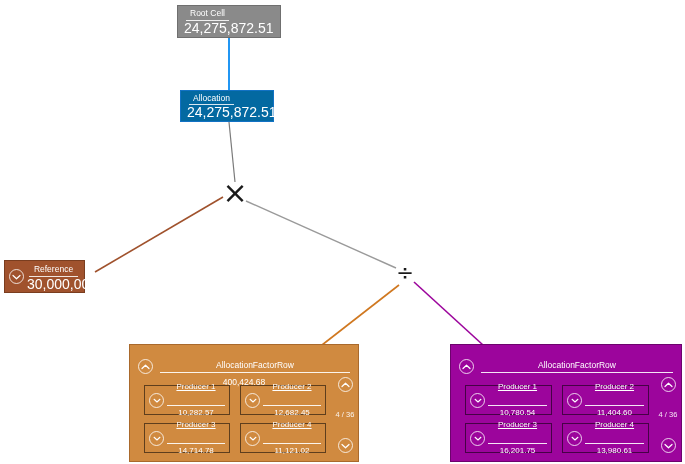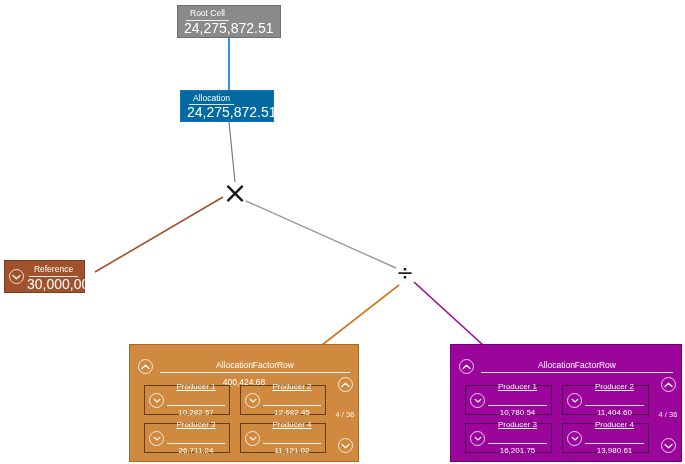--- a/index.html
+++ b/index.html
@@ -353,21 +353,21 @@
         </div>
 
         <div class="leaf orange">
           <span class="chev">
             <svg width="8" height="5" viewBox="0 0 9 6">
               <polyline points="1,1.5 4.5,4.8 8,1.5" fill="none" stroke="#ffffff" stroke-width="1.3" stroke-linecap="round" stroke-linejoin="round"></polyline>
             </svg>
           </span>
           <div class="leaf-body">
             <div class="leaf-title">Producer 3</div>
-            <div class="leaf-value">26,711.24</div>
+            <div class="leaf-value">14,714.78</div>
           </div>
         </div>
 
         <div class="leaf orange">
           <span class="chev">
             <svg width="8" height="5" viewBox="0 0 9 6">
               <polyline points="1,1.5 4.5,4.8 8,1.5" fill="none" stroke="#ffffff" stroke-width="1.3" stroke-linecap="round" stroke-linejoin="round"></polyline>
             </svg>
           </span>
           <div class="leaf-body">

